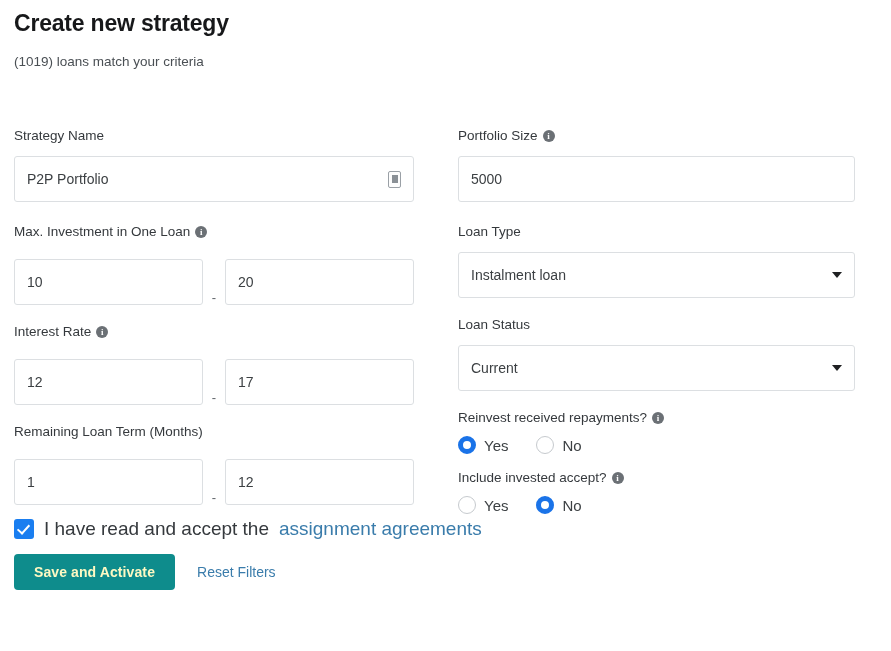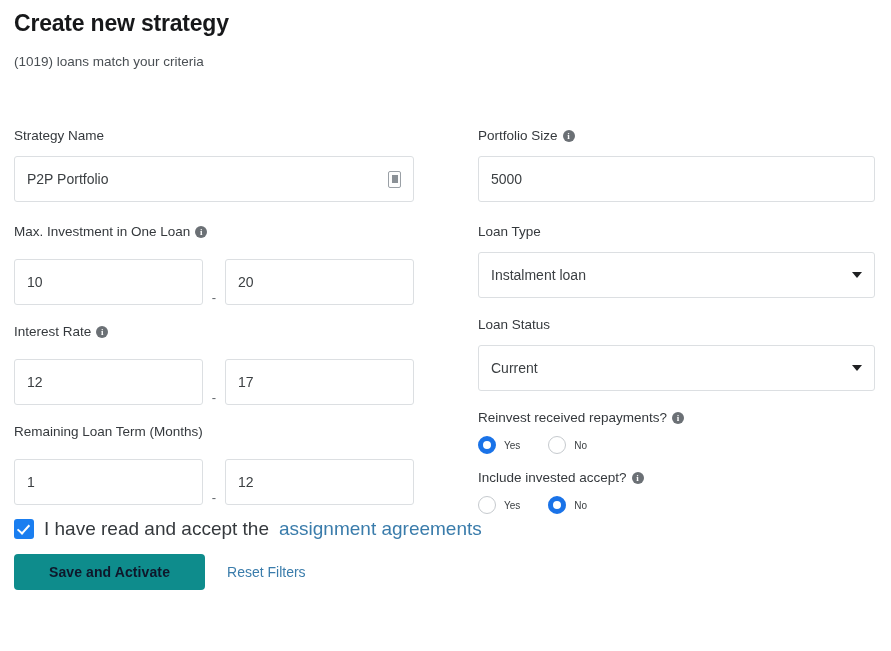--- a/index.html
+++ b/index.html
@@ -43,21 +43,21 @@
 
   
   .col-left {
     position: absolute;
     left: 14px;
     top: 128px;
     width: 400px;
   }
   .col-right {
     position: absolute;
-    left: 478px;
+    left: 458px;
     top: 128px;
     width: 397px;
   }
 
   .field-label {
     font-size: 13.5px;
     color: #35393d;
     margin: 0 0 7px 0;
     display: flex;
     align-items: center;
@@ -176,21 +176,21 @@
     box-sizing: border-box;
     border: 1.6px solid #c6cace;
     background: #ffffff;
     flex: none;
   }
   .radio.checked {
     border: 5px solid #1a73e8;
     background: #ffffff;
   }
   .radio-label {
-    font-size: 10px;
+    font-size: 15px;
     color: #3c4043;
   }
 
   
   .accept-row {
     position: absolute;
     left: 14px;
     top: 518px;
     display: flex;
     align-items: center;
@@ -225,25 +225,25 @@
   
   .actions {
     position: absolute;
     left: 14px;
     top: 554px;
     display: flex;
     align-items: center;
   }
   .btn-primary {
     background: #0e8c8c;
-    color: #0f172a;
+    color: #fef9c3;
     border: none;
     border-radius: 4px;
     height: 36px;
-    padding: 0 35px;
+    padding: 0 20px;
     font-size: 14px;
     font-weight: bold;
     font-family: "Liberation Sans", sans-serif;
     cursor: pointer;
     letter-spacing: 0.1px;
   }
   .btn-link {
     background: none;
     border: none;
     color: #3a7cab;

